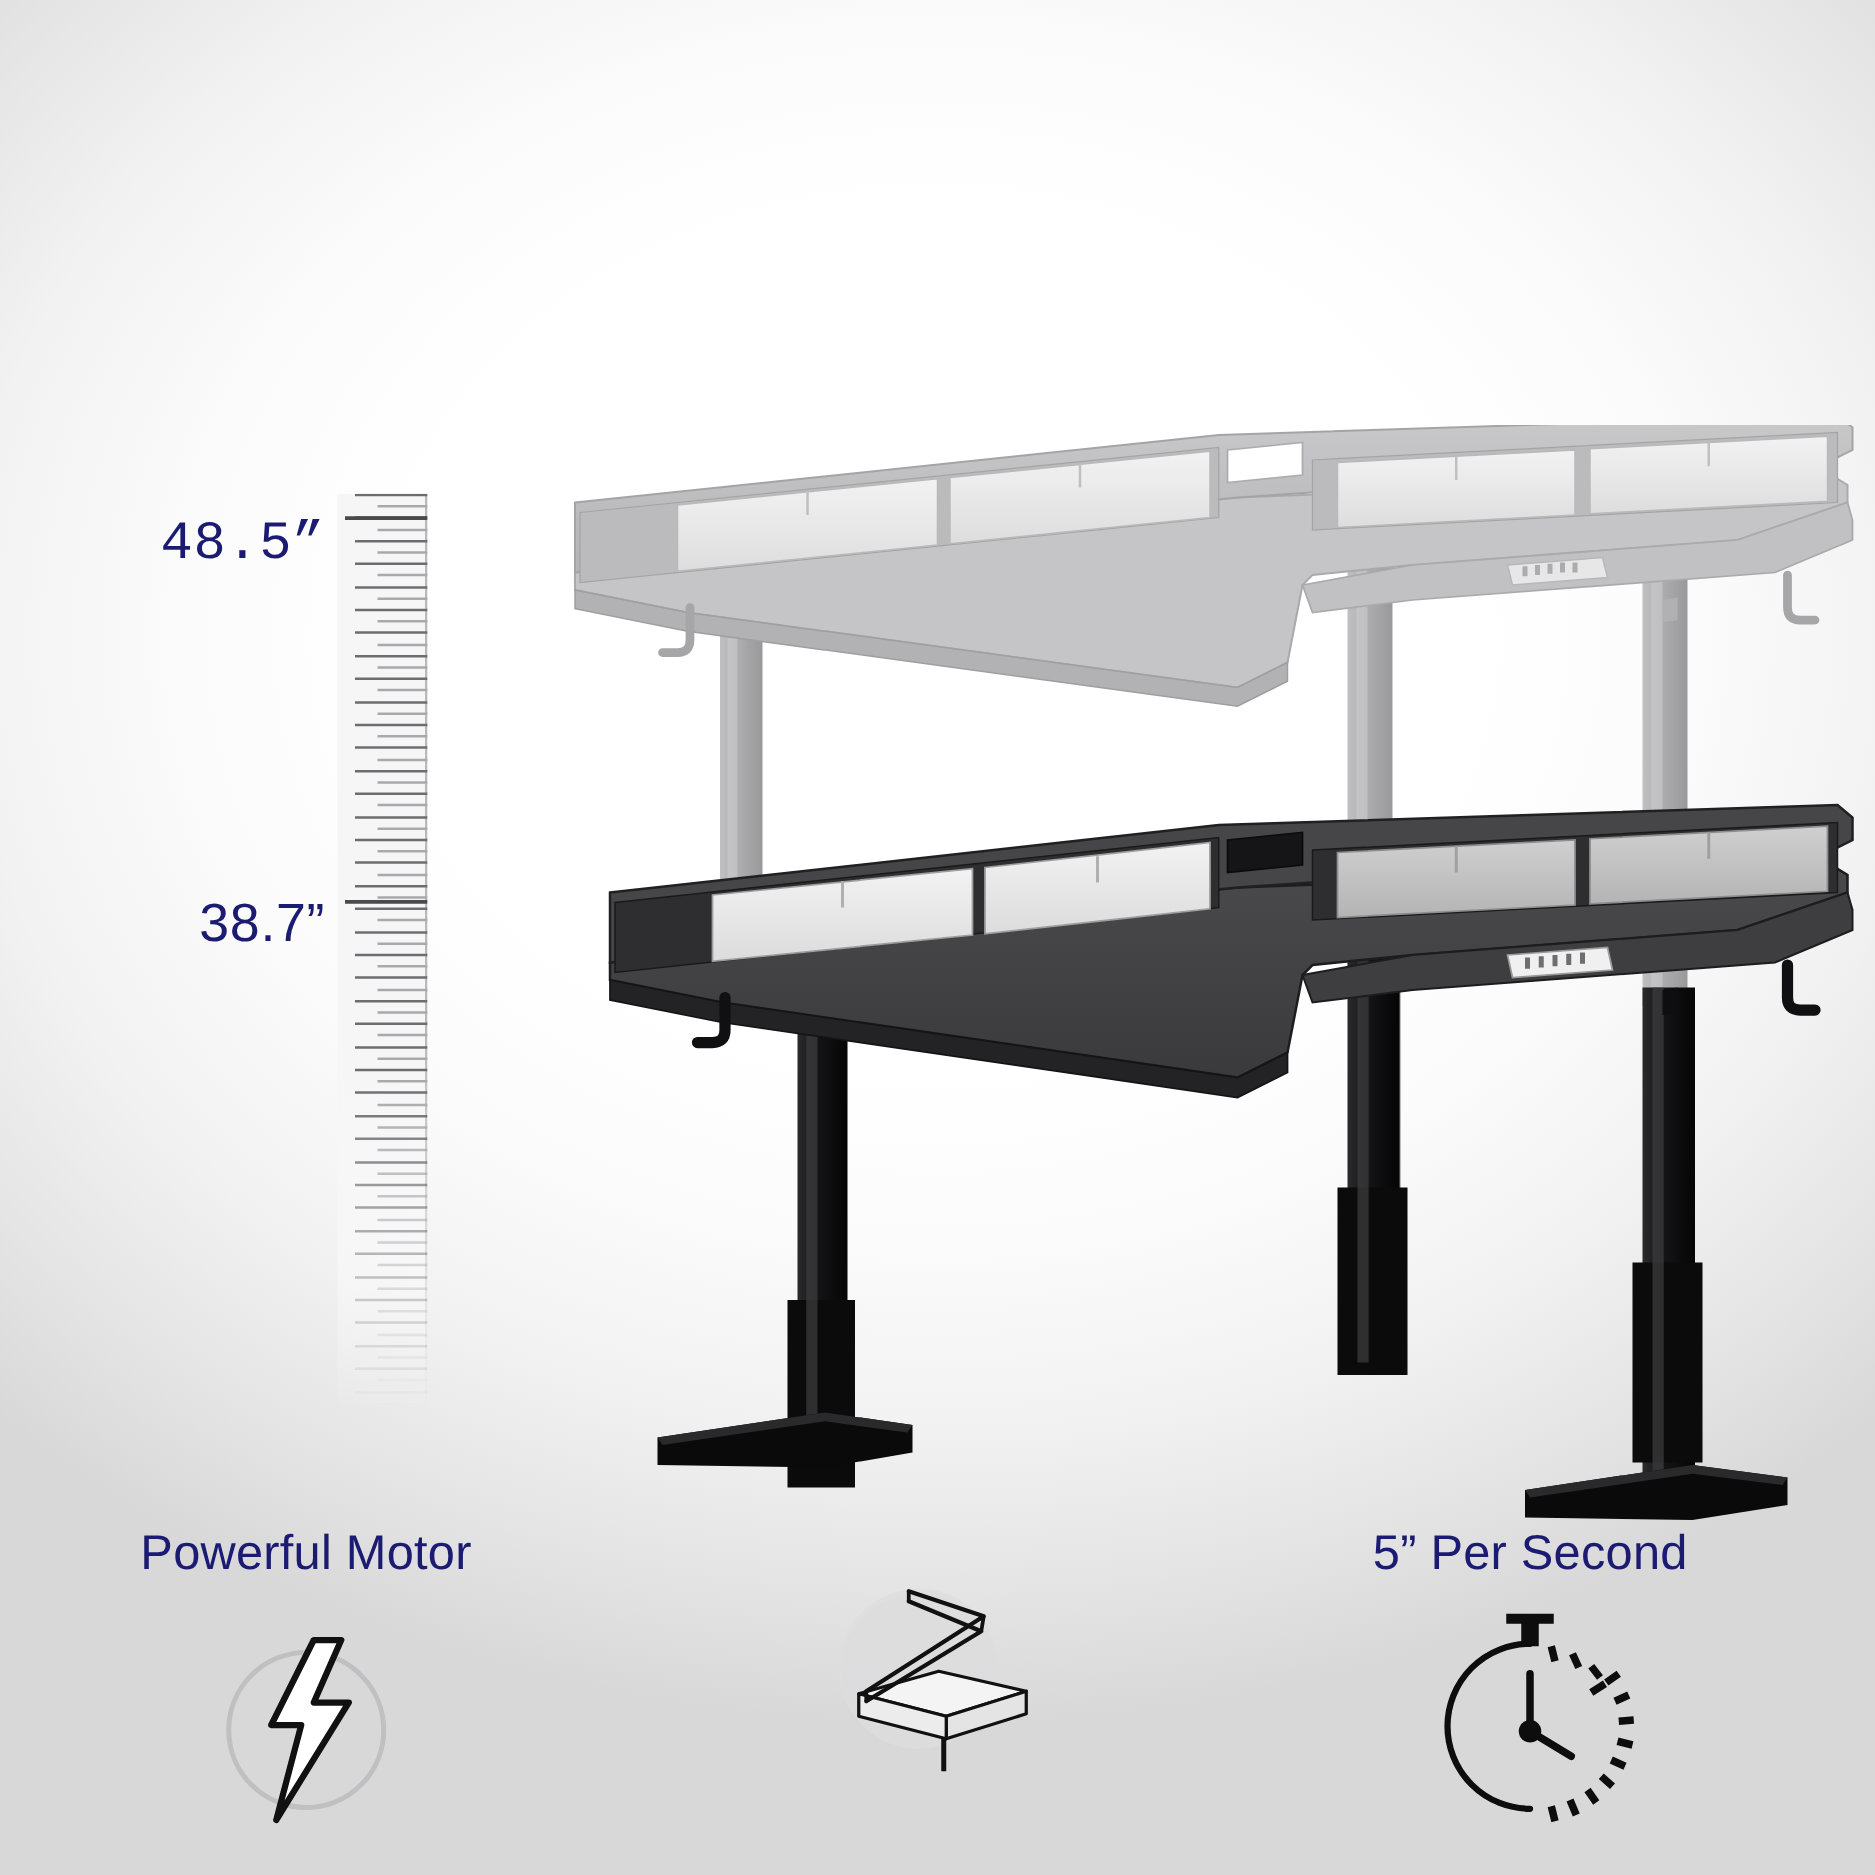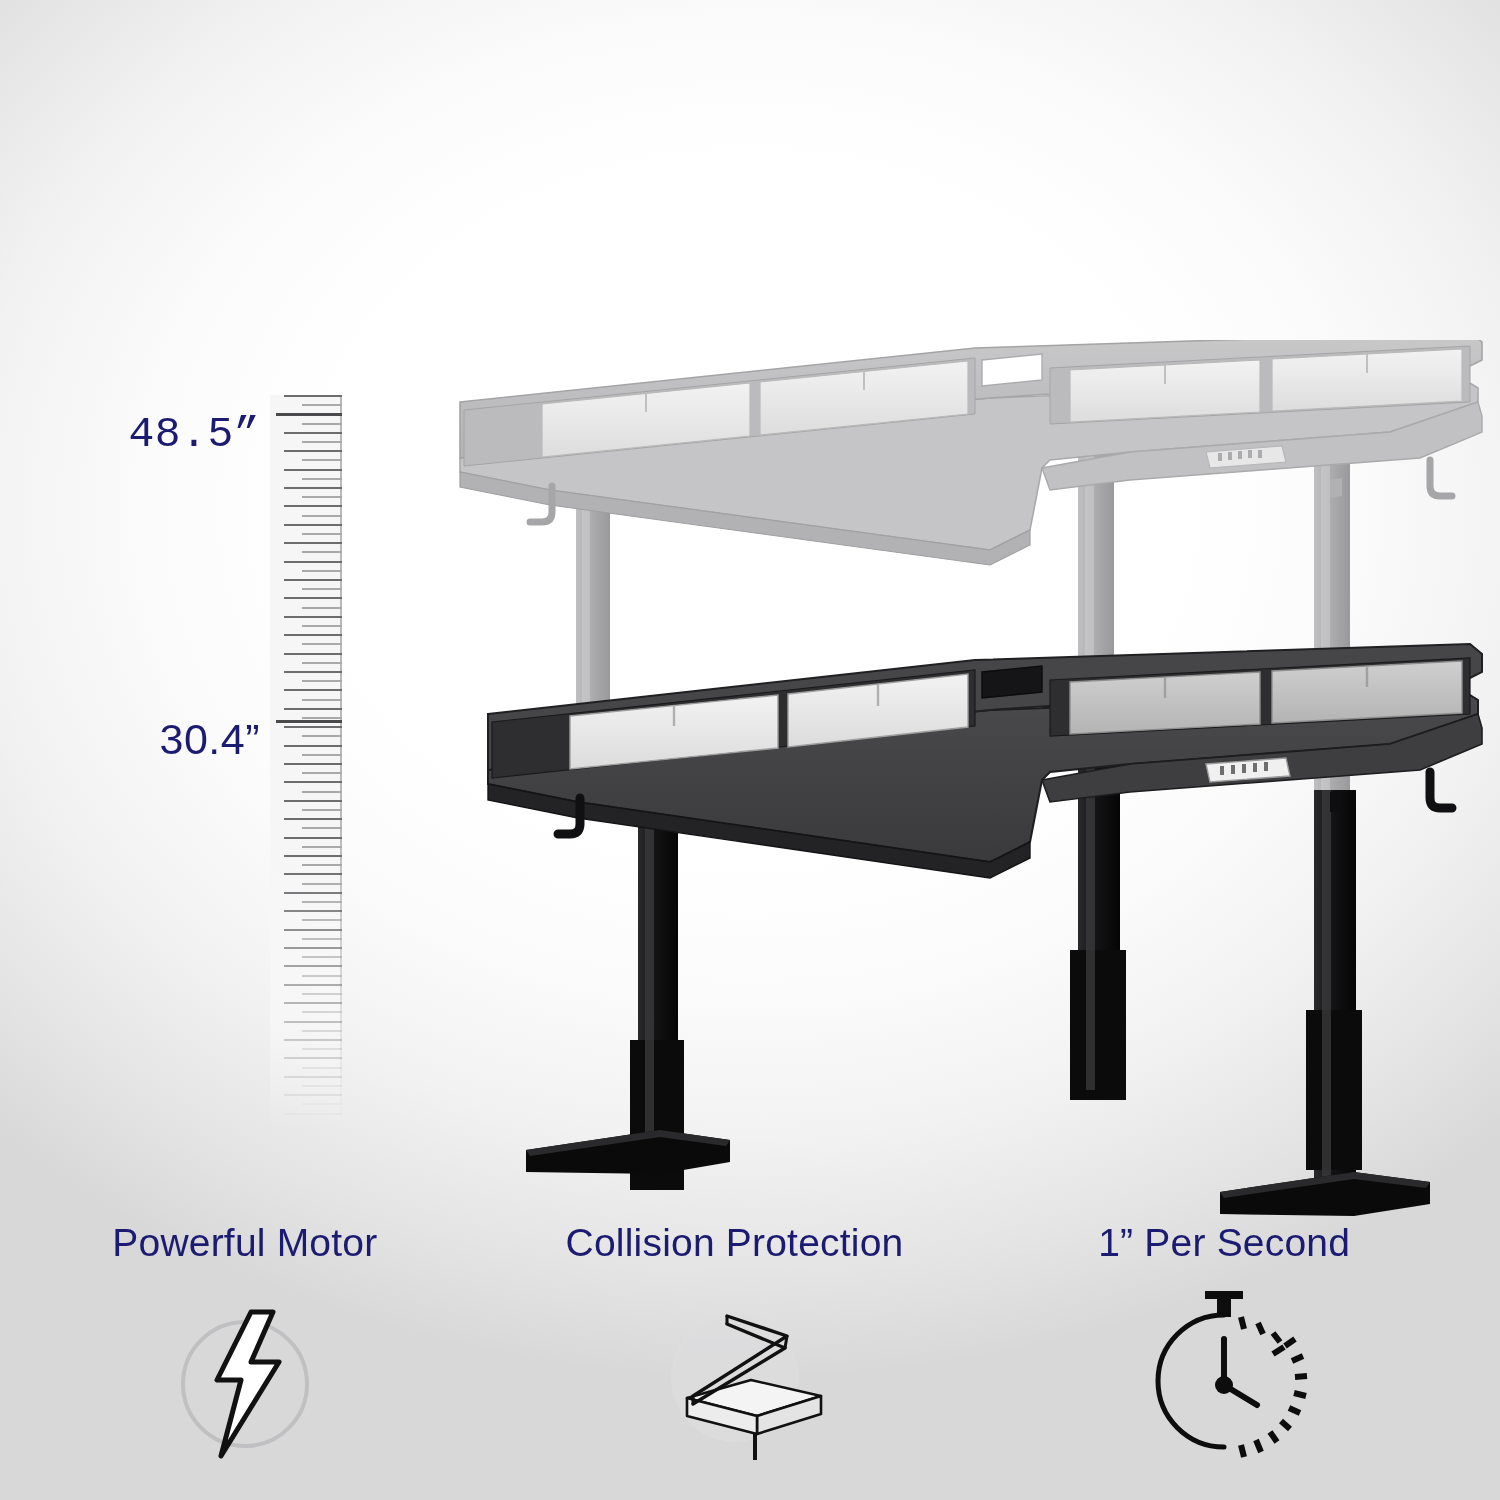--- a/index.html
+++ b/index.html
@@ -143,21 +143,21 @@
   }
 </style>
 </head>
 <body>
 
 <div id="canvas">
 
 
   <div class="measure-zone">
     <div class="mlabel top">48.5”</div>
-    <div class="mlabel bot">30.4”</div>
+    <div class="mlabel bot">38.7”</div>
     <div class="ruler" id="ruler">
       <div class="ruler-spine"></div>
     <div class="tick lg" style="top: 0px; opacity: 1;"></div>
         <div class="tick sm" style="top: 9.2px; opacity: 1;"></div>
         <div class="tick lg" style="top: 18.4px; opacity: 1;"></div>
         <div class="tick sm" style="top: 27.6px; opacity: 1;"></div>
         <div class="tick lg" style="top: 36.8px; opacity: 1;"></div>
         <div class="tick sm" style="top: 46px; opacity: 1;"></div>
         <div class="tick lg" style="top: 55.2px; opacity: 1;"></div>
         <div class="tick sm" style="top: 64.4px; opacity: 1;"></div>
@@ -421,42 +421,41 @@
       <div class="feature-label">Powerful Motor</div>
       <div class="feature-icon">
         <svg width="180" height="180" viewBox="0 0 180 180" xmlns="http://www.w3.org/2000/svg">
           <circle cx="90" cy="92" r="62" fill="none" stroke="#c0c0c2" stroke-width="4"></circle>
           <path d="M 96 20 L 62 88 L 86 88 L 66 164 L 124 70 L 96 70 L 118 20 Z" fill="#ffffff" stroke="#111111" stroke-width="5" stroke-linejoin="round" stroke-linecap="round"></path>
         </svg>
       </div>
     </div>
 
     <div class="feature">
-      <div class="feature-label">Collision Protection</div>
       <div class="feature-icon">
         <svg width="200" height="180" viewBox="0 0 200 180" xmlns="http://www.w3.org/2000/svg">
           <path d="M 100 22 A 64 64 0 1 1 99.9 22 Z" fill="#dedede" opacity="0.75"></path>
           <path d="M 62 24 A 64 64 0 0 1 164 72 L 164 160 L 36 160 A 64 64 0 0 1 62 24 Z" fill="#dcdcdd" opacity="0"></path>
           <circle cx="100" cy="88" r="62" fill="#dcdcdd" opacity="0.8"></circle>
 
           <path d="M 52 106 L 116 88 L 186 104 L 122 124 Z" fill="#f4f4f4" stroke="#111111" stroke-width="2.6" stroke-linejoin="round"></path>
           <path d="M 122 124 L 186 104 L 186 122 L 122 142 Z" fill="#e4e4e4" stroke="#111111" stroke-width="2.6" stroke-linejoin="round"></path>
           <path d="M 52 106 L 122 124 L 122 142 L 52 124 Z" fill="#ececec" stroke="#111111" stroke-width="2.6" stroke-linejoin="round"></path>
 
           <line x1="120" y1="142" x2="120" y2="168" stroke="#111111" stroke-width="4"></line>
 
           <path d="M 58 104 L 152 44 L 92 24" fill="none" stroke="#111111" stroke-width="3.4" stroke-linejoin="round" stroke-linecap="round"></path>
           <path d="M 58 112 L 150 56 L 92 32" fill="none" stroke="#111111" stroke-width="3.4" stroke-linejoin="round" stroke-linecap="round"></path>
           <path d="M 92 24 L 92 32 M 58 104 L 58 112 M 152 44 L 150 56" fill="none" stroke="#111111" stroke-width="3"></path>
         </svg>
       </div>
     </div>
 
     <div class="feature">
-      <div class="feature-label">1” Per Second</div>
+      <div class="feature-label">5” Per Second</div>
       <div class="feature-icon">
         <svg width="190" height="190" viewBox="0 0 190 190" xmlns="http://www.w3.org/2000/svg">
 
           <path d="M 95 28 A 66 66 0 1 0 95 160" fill="none" stroke="#0d0d0d" stroke-width="5" stroke-linecap="round"></path>
 
           <g stroke="#0d0d0d" stroke-width="6" stroke-linecap="butt">
             <line x1="112" y1="30" x2="115" y2="42"></line>
             <line x1="129" y1="36" x2="134" y2="47"></line>
             <line x1="144" y1="46" x2="151" y2="55"></line>
             <line x1="155" y1="60" x2="144" y2="67" transform="rotate(0)"></line>

